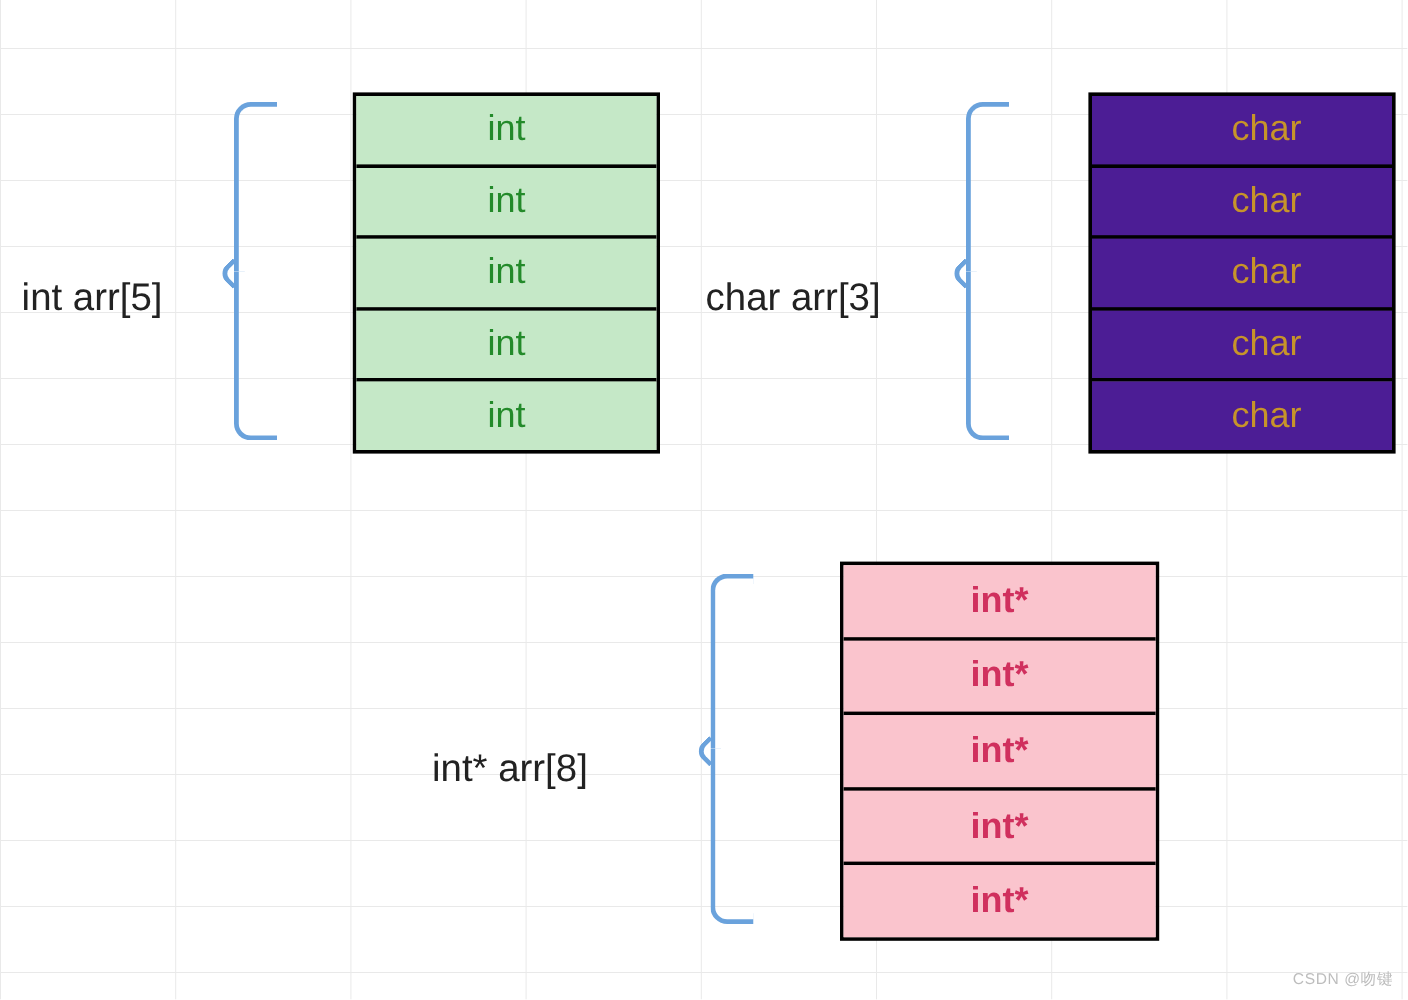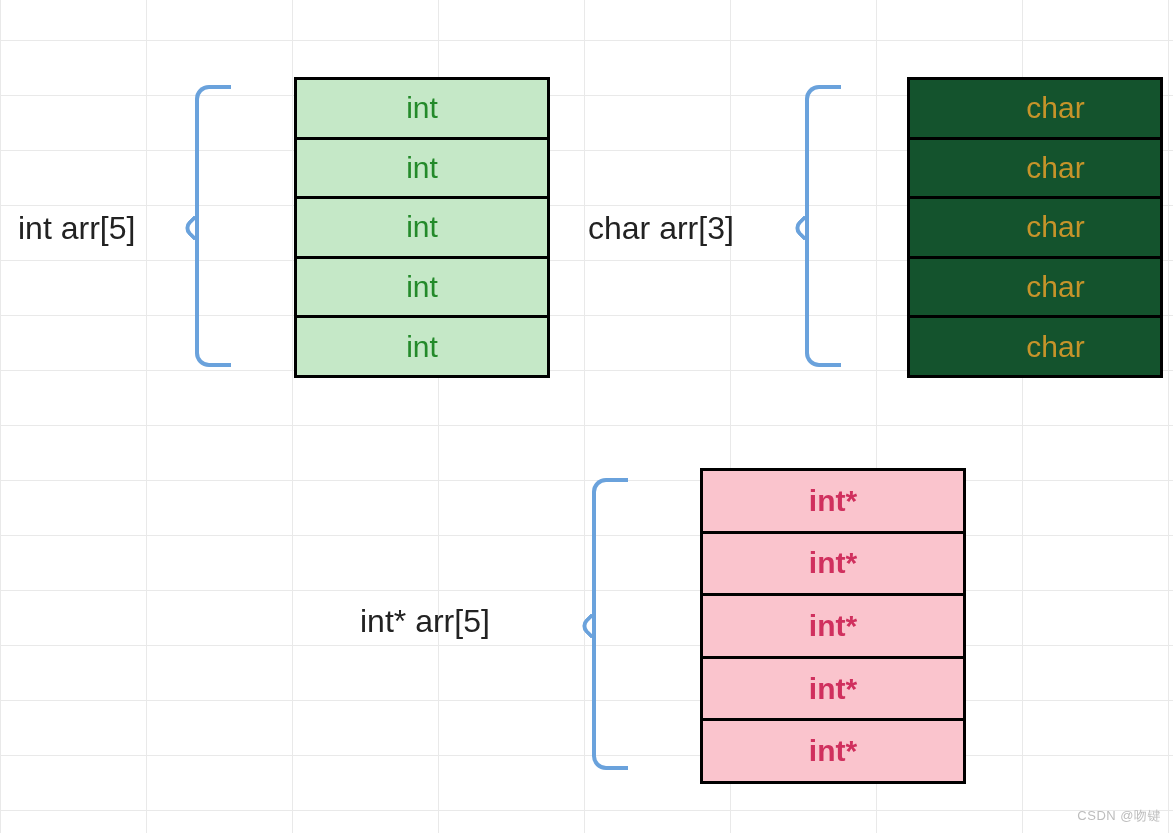--- a/index.html
+++ b/index.html
@@ -20,38 +20,39 @@
       linear-gradient(to right, #e9e9e9 1px, transparent 1px),
       linear-gradient(to bottom, #e9e9e9 1px, transparent 1px);
     background-size: 146px 55px;
     background-position: 0 -15px;
   }
   .label {
     position: absolute;
     font-size: 32px;
     color: #222;
     white-space: nowrap;
+    margin-top: 19px;
   }
   .array {
     position: absolute;
     border: 3px solid #000;
     display: flex;
     flex-direction: column;
   }
   .cell {
     flex: 1 1 0;
     display: flex;
     align-items: center;
     justify-content: center;
     font-size: 30px;
     border-bottom: 3px solid #000;
   }
   .cell:last-child { border-bottom: none; }
   .green  { background: #c5e8c7; color: #238a2a; }
-  .yellow { background: #14532d; color: #c7942a; padding-left: 41px; }
+  .yellow { background: #4c1d95; color: #c7942a; padding-left: 41px; }
   .pink   { background: #fac4cd; color: #d0305e; font-weight: bold; }
 
   
   .brace {
     position: absolute;
     width: 36px;
   }
   .brace .half {
     position: absolute;
     left: 0;
@@ -124,21 +125,21 @@
 </div>
 
 <div class="array" style="left:907px; top:77px; width:250px; height:295px;">
   <div class="cell yellow">char</div>
   <div class="cell yellow">char</div>
   <div class="cell yellow">char</div>
   <div class="cell yellow">char</div>
   <div class="cell yellow">char</div>
 </div>
 
-<div class="label" style="left:360px; top:603px;">int* arr[5]</div>
+<div class="label" style="left:360px; top:603px;">int* arr[8]</div>
 
 <div class="brace" style="left:592px; top:478px; height:292px;">
   <div class="half top"></div>
     <div class="half bot"></div>
     <div class="tip"></div>
 </div>
 
 <div class="array" style="left:700px; top:468px; width:260px; height:310px;">
   <div class="cell pink">int*</div>
   <div class="cell pink">int*</div>

